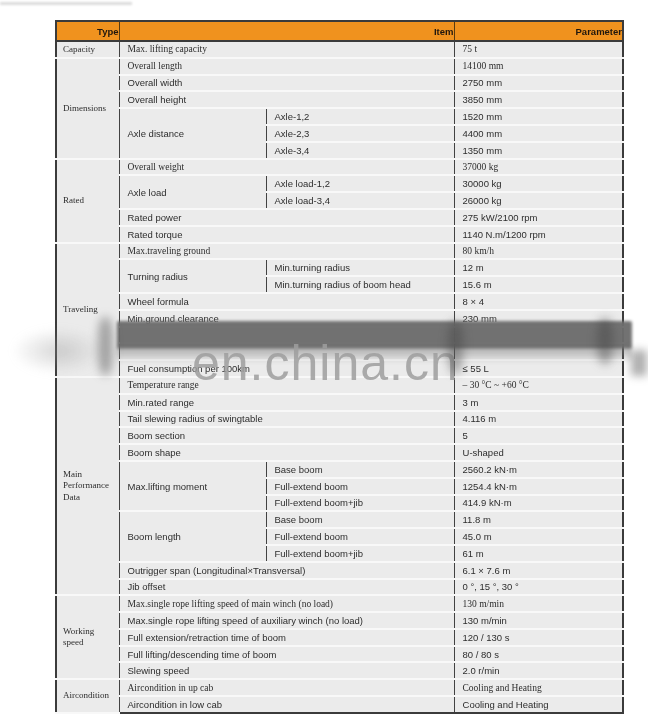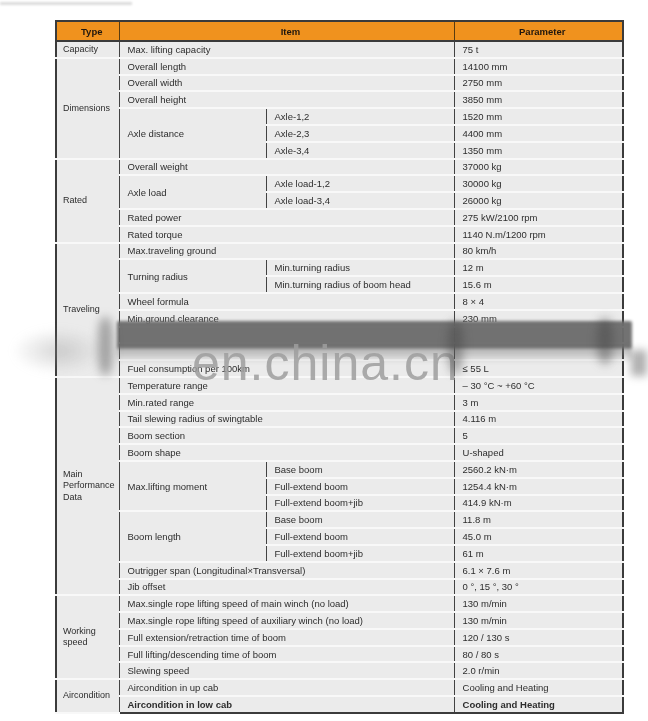--- a/index.html
+++ b/index.html
@@ -14,39 +14,39 @@
   }
   .spec-table{
     position:absolute;left:55px;top:20px;width:567px;
     border-collapse:collapse;table-layout:fixed;
   }
   .spec-table th, .spec-table td{
     overflow:hidden;vertical-align:middle;
   }
   .spec-table thead th{
     background:var(--header-bg);color:var(--header-text);
-    font-size:9.5px;font-weight:bold;text-align:center;
+    font-size:9.5px;font-weight:bold;text-align:right;
     height:18px;padding:0 0 0 8px;
     border-bottom:2px solid var(--section-border);
     border-left:1px solid #5a3c10;border-right:1px solid #5a3c10;
   }
   .spec-table{border:2px solid var(--section-border);}
   .spec-table tbody tr{height:16.8px;}
   .spec-table tbody td{
     background:var(--row-bg);color:var(--cell-text);font-size:9.5px;
     padding:0 2px 0 8px;white-space:nowrap;
     border-top:2px solid var(--row-border);border-bottom:2px solid var(--row-border);
     border-left:1px solid #424242;border-right:1px solid #424242;
   }
   .spec-table tbody td.type-cell{
     white-space:normal;padding:0 2px 0 6px;line-height:1.25;
     font-size:9px;
   }
-  .spec-table tbody tr.section-start td{border-top:2px solid var(--section-border);}
-  .spec-table tbody tr:last-child td{border-bottom:2px solid var(--section-border);font-weight:bold;}
+  .spec-table tbody tr.section-start td{border-top:2px solid var(--section-border);font-family:Liberation Serif, serif;}
+  .spec-table tbody tr:last-child td{border-bottom:2px solid var(--section-border);}
   
   .wm{position:absolute;pointer-events:none;}
   .wm-band{
     left:117px;top:321px;width:515px;height:28px;
     background:var(--watermark-band);filter:blur(1.5px);border-radius:2px;opacity:.96;z-index:5;
   }
   .wm-fade{
     left:117px;top:348px;width:515px;height:15px;z-index:5;
     background:linear-gradient(to bottom, rgba(125,125,125,.55), rgba(200,200,200,0));
     filter:blur(2px);

